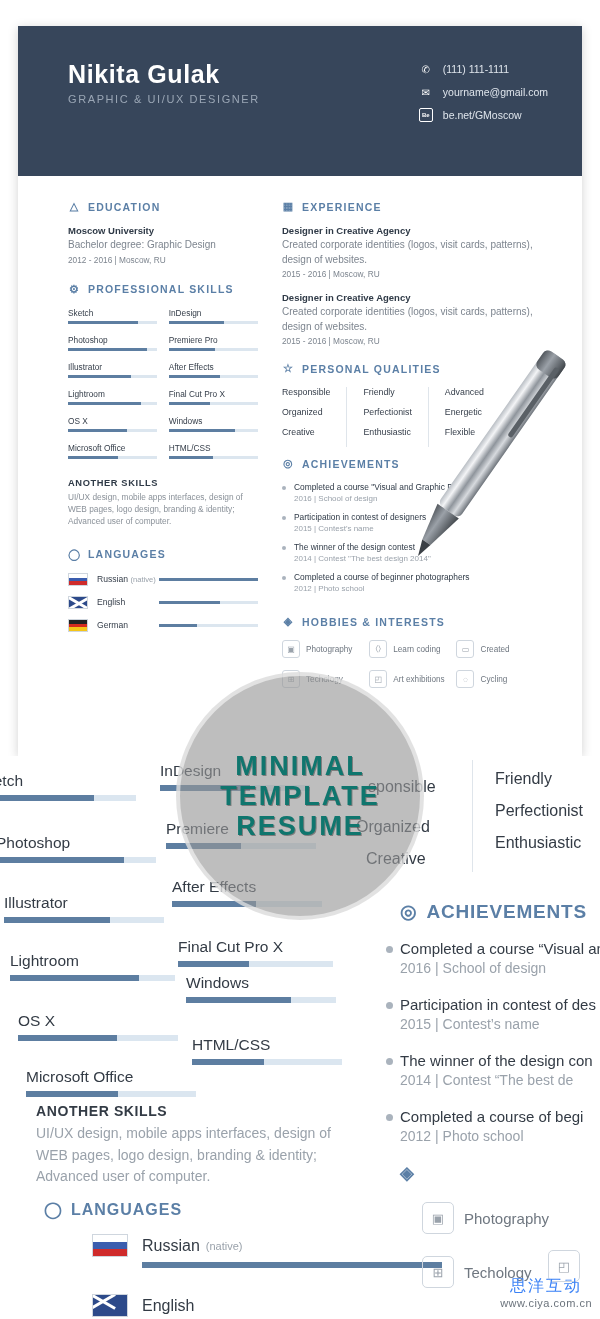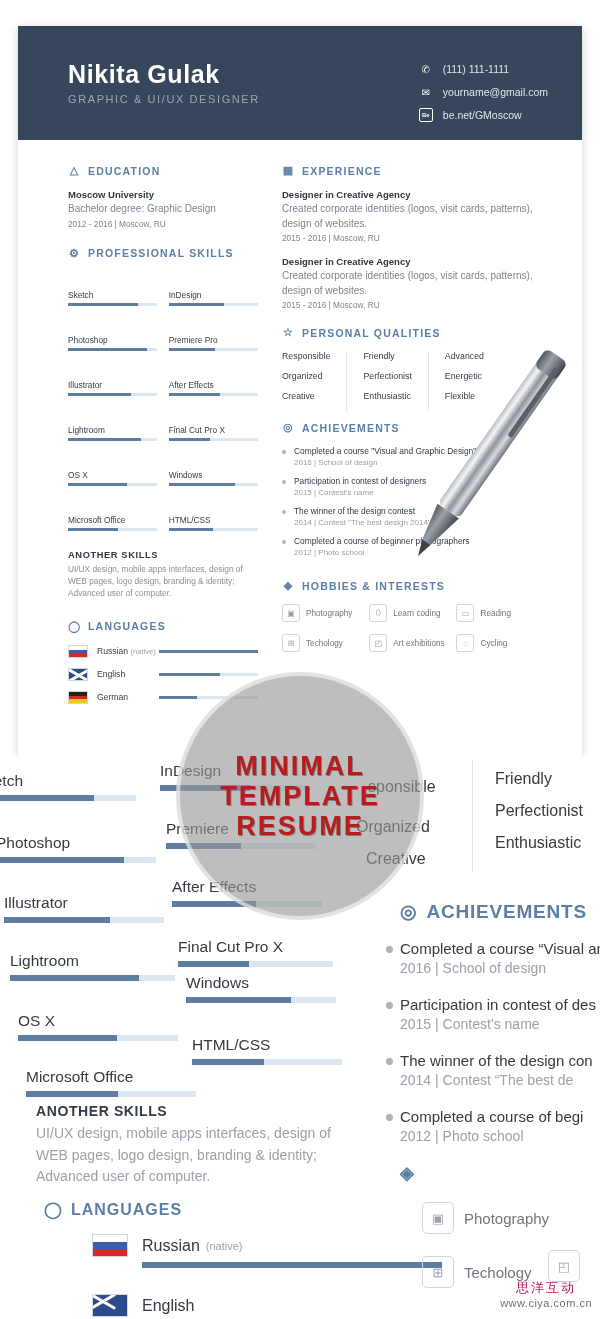--- a/index.html
+++ b/index.html
@@ -16,21 +16,21 @@
   
   .resume-card {
     position: absolute; left: 18px; top: 26px;
     width: 564px; height: 730px;
     background: #ffffff;
     box-shadow: 0 2px 10px rgba(0,0,0,0.18);
     overflow: hidden;
   }
   .header {
     background: #37465b;
-    height: 114px;
+    height: 150px;
     padding: 30px 34px 0 50px;
     display: flex; justify-content: space-between;
   }
   .name {
     color: #ffffff;
     font-size: 25px;
     font-weight: bold;
     letter-spacing: 0.6px;
     margin: 4px 0 0 0;
   }
@@ -70,21 +70,21 @@
     display: inline-block; width: 13px; text-align: center;
   }
   .entry { margin-bottom: 13px; }
   .entry-title { font-size: 9.5px; color: #2f3a47; font-weight: bold; }
   .entry-sub { font-size: 10px; color: #7d858f; line-height: 1.45; margin-top: 2px; }
   .entry-date { font-size: 8.3px; color: #7d858f; margin-top: 2px; }
 
   
   .skills-grid { display: flex; flex-wrap: wrap; justify-content: space-between; margin-bottom: 8px; }
   .skill { width: 47%; margin-bottom: 11px; }
-  .skill-name { font-size: 8.3px; color: #343d49; margin-bottom: 3px; margin-top: 18px; }
+  .skill-name { font-size: 8.3px; color: #343d49; margin-bottom: 3px; }
   .bar-bg { height: 3px; background: #dce6ef; width: 100%; position: relative; }
   .bar-fg { height: 3px; background: #5d7ea1; position: absolute; left: 0; top: 0; }
 
   .another-title { font-size: 9.3px; color: #2f3a47; font-weight: bold; letter-spacing: 0.6px; margin: 6px 0 3px; }
   .another-text { font-size: 8.3px; color: #8a9199; line-height: 1.5; }
 
   
   .lang-row { display: flex; align-items: center; margin-bottom: 10px; }
   .flag { width: 20px; height: 13px; margin-right: 9px; border: 1px solid #cfd6de; flex: none; }
   .flag-ru { background: linear-gradient(to bottom,#fff 0 33.3%,#3a5dae 33.3% 66.6%,#cf2b2b 66.6% 100%); }
@@ -165,26 +165,26 @@
   
   .watermark {
     position: absolute; left: 176px; top: 672px;
     width: 248px; height: 248px; border-radius: 50%;
     background: rgba(150,150,150,0.62);
     border: 4px solid rgba(255,255,255,0.55);
     display: flex; flex-direction: column; align-items: center; justify-content: center;
     z-index: 50;
   }
   .wm-line {
-    color: #b91c1c; font-size: 27px; font-weight: bold; letter-spacing: 2px;
+    color: #0f766e; font-size: 27px; font-weight: bold; letter-spacing: 2px;
     line-height: 1.12; text-align: center;
     text-shadow: 1px 1px 0 rgba(70,70,70,.55);
   }
   .brand { position: absolute; right: 8px; bottom: 10px; text-align: center; z-index: 60; }
-  .brand-cn { font-size: 13px; color: #be185d; letter-spacing: 2px; margin-top: 20px; }
+  .brand-cn { font-size: 16px; color: #3b82f6; letter-spacing: 2px; margin-top: 20px; }
   .brand-url { font-size: 11px; color: #6b737c; letter-spacing: .5px; }
 </style>
 </head>
 <body>
 
 <div class="page">
 
   <div class="resume-card">
 
     <div class="header">
@@ -409,21 +409,21 @@
             <div class="hob">
               <span class="hob-ico">▣</span>
               <span class="hob-label">Photography</span>
             </div>
             <div class="hob">
               <span class="hob-ico">〈〉</span>
               <span class="hob-label">Learn coding</span>
             </div>
             <div class="hob">
               <span class="hob-ico">▭</span>
-              <span class="hob-label">Reading</span>
+              <span class="hob-label">Created</span>
             </div>
             <div class="hob">
               <span class="hob-ico">⊞</span>
               <span class="hob-label">Techology</span>
             </div>
             <div class="hob">
               <span class="hob-ico">◰</span>
               <span class="hob-label">Art exhibitions</span>
             </div>
             <div class="hob">

